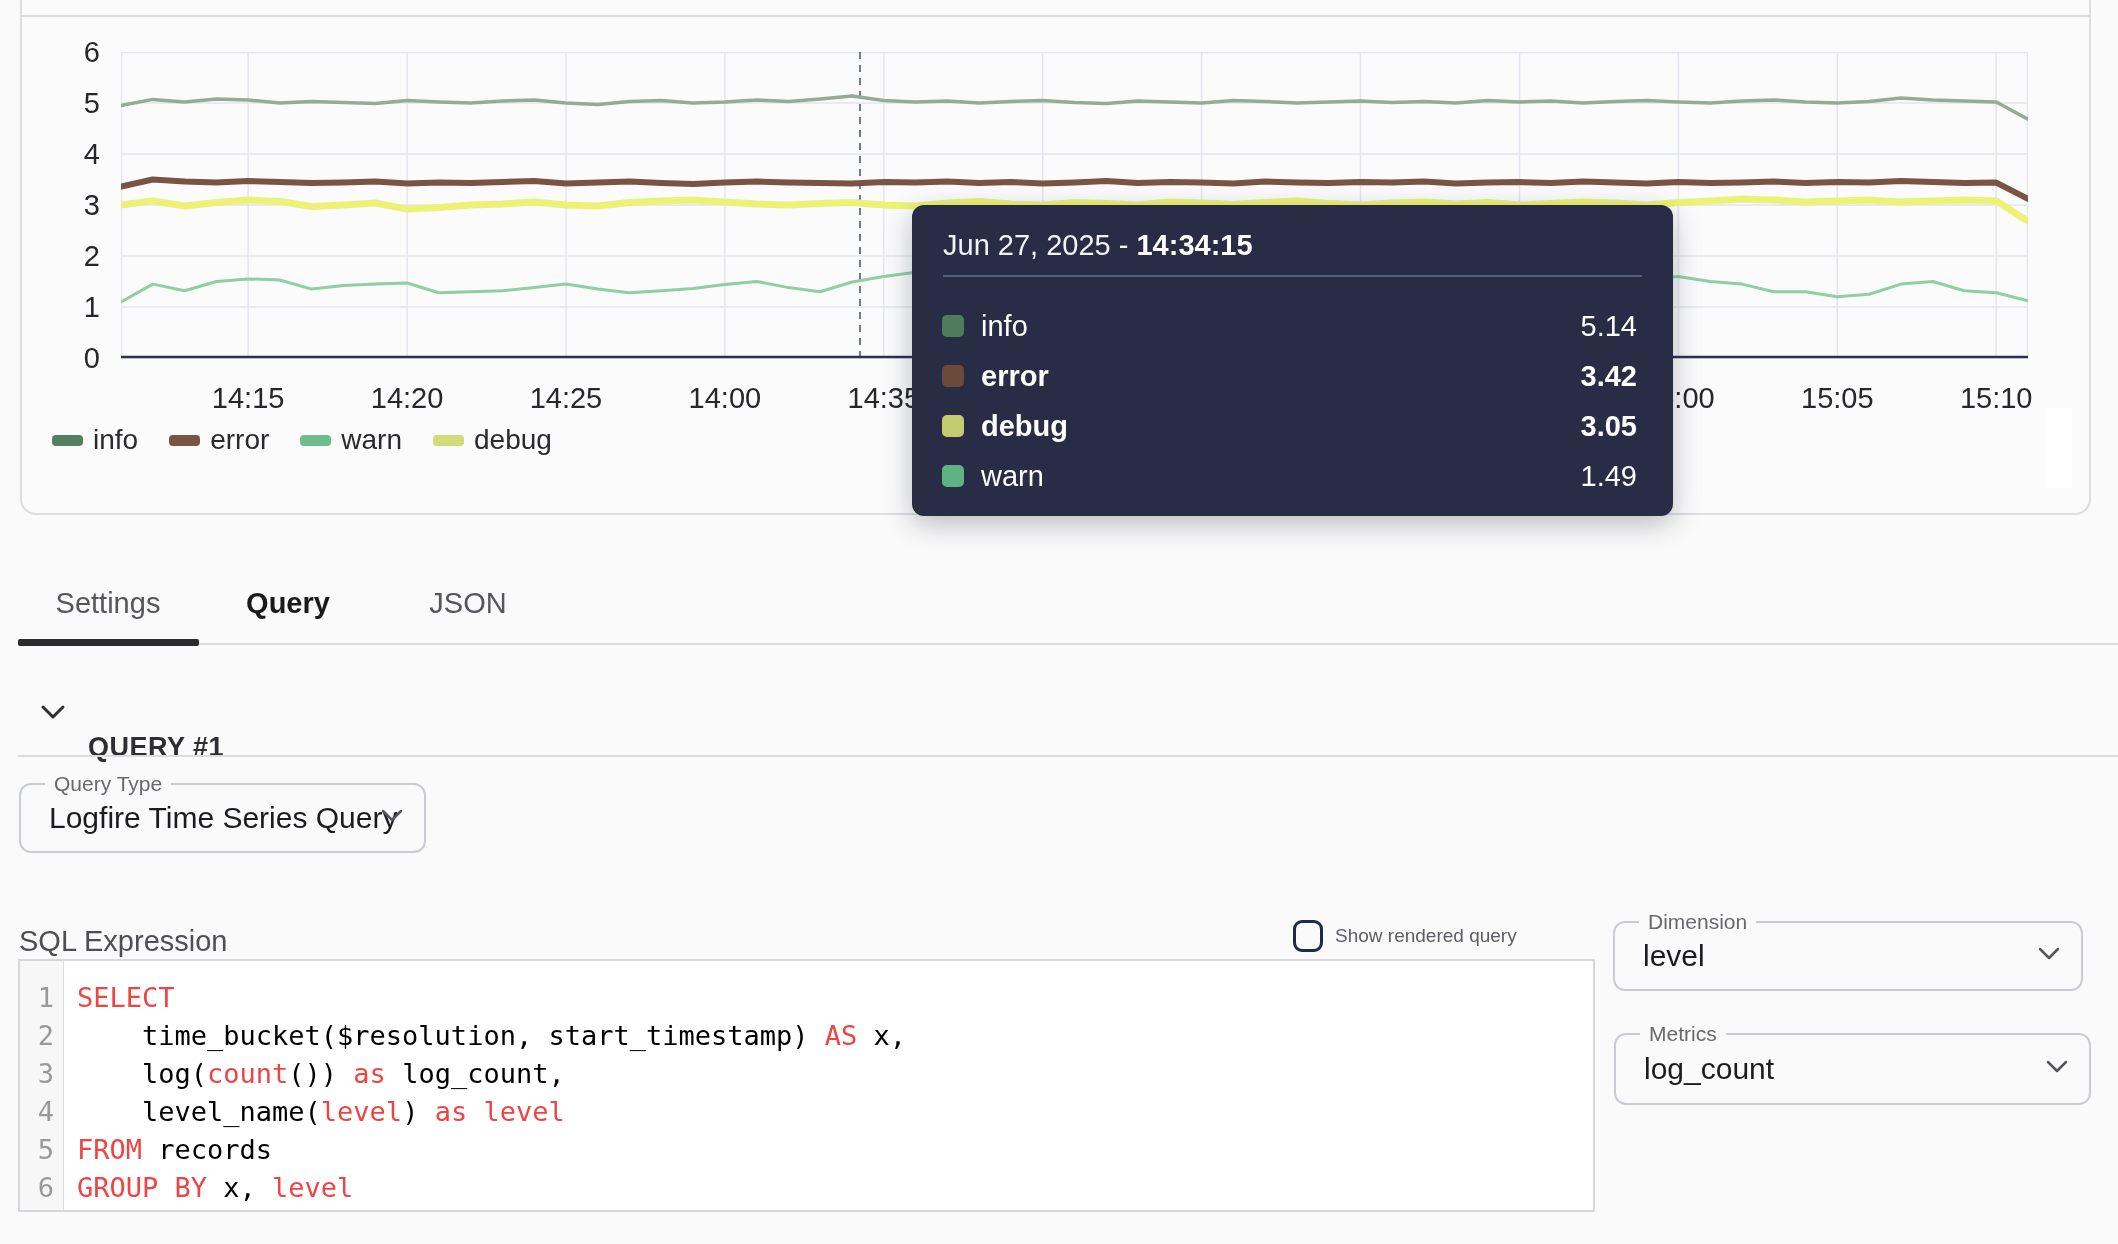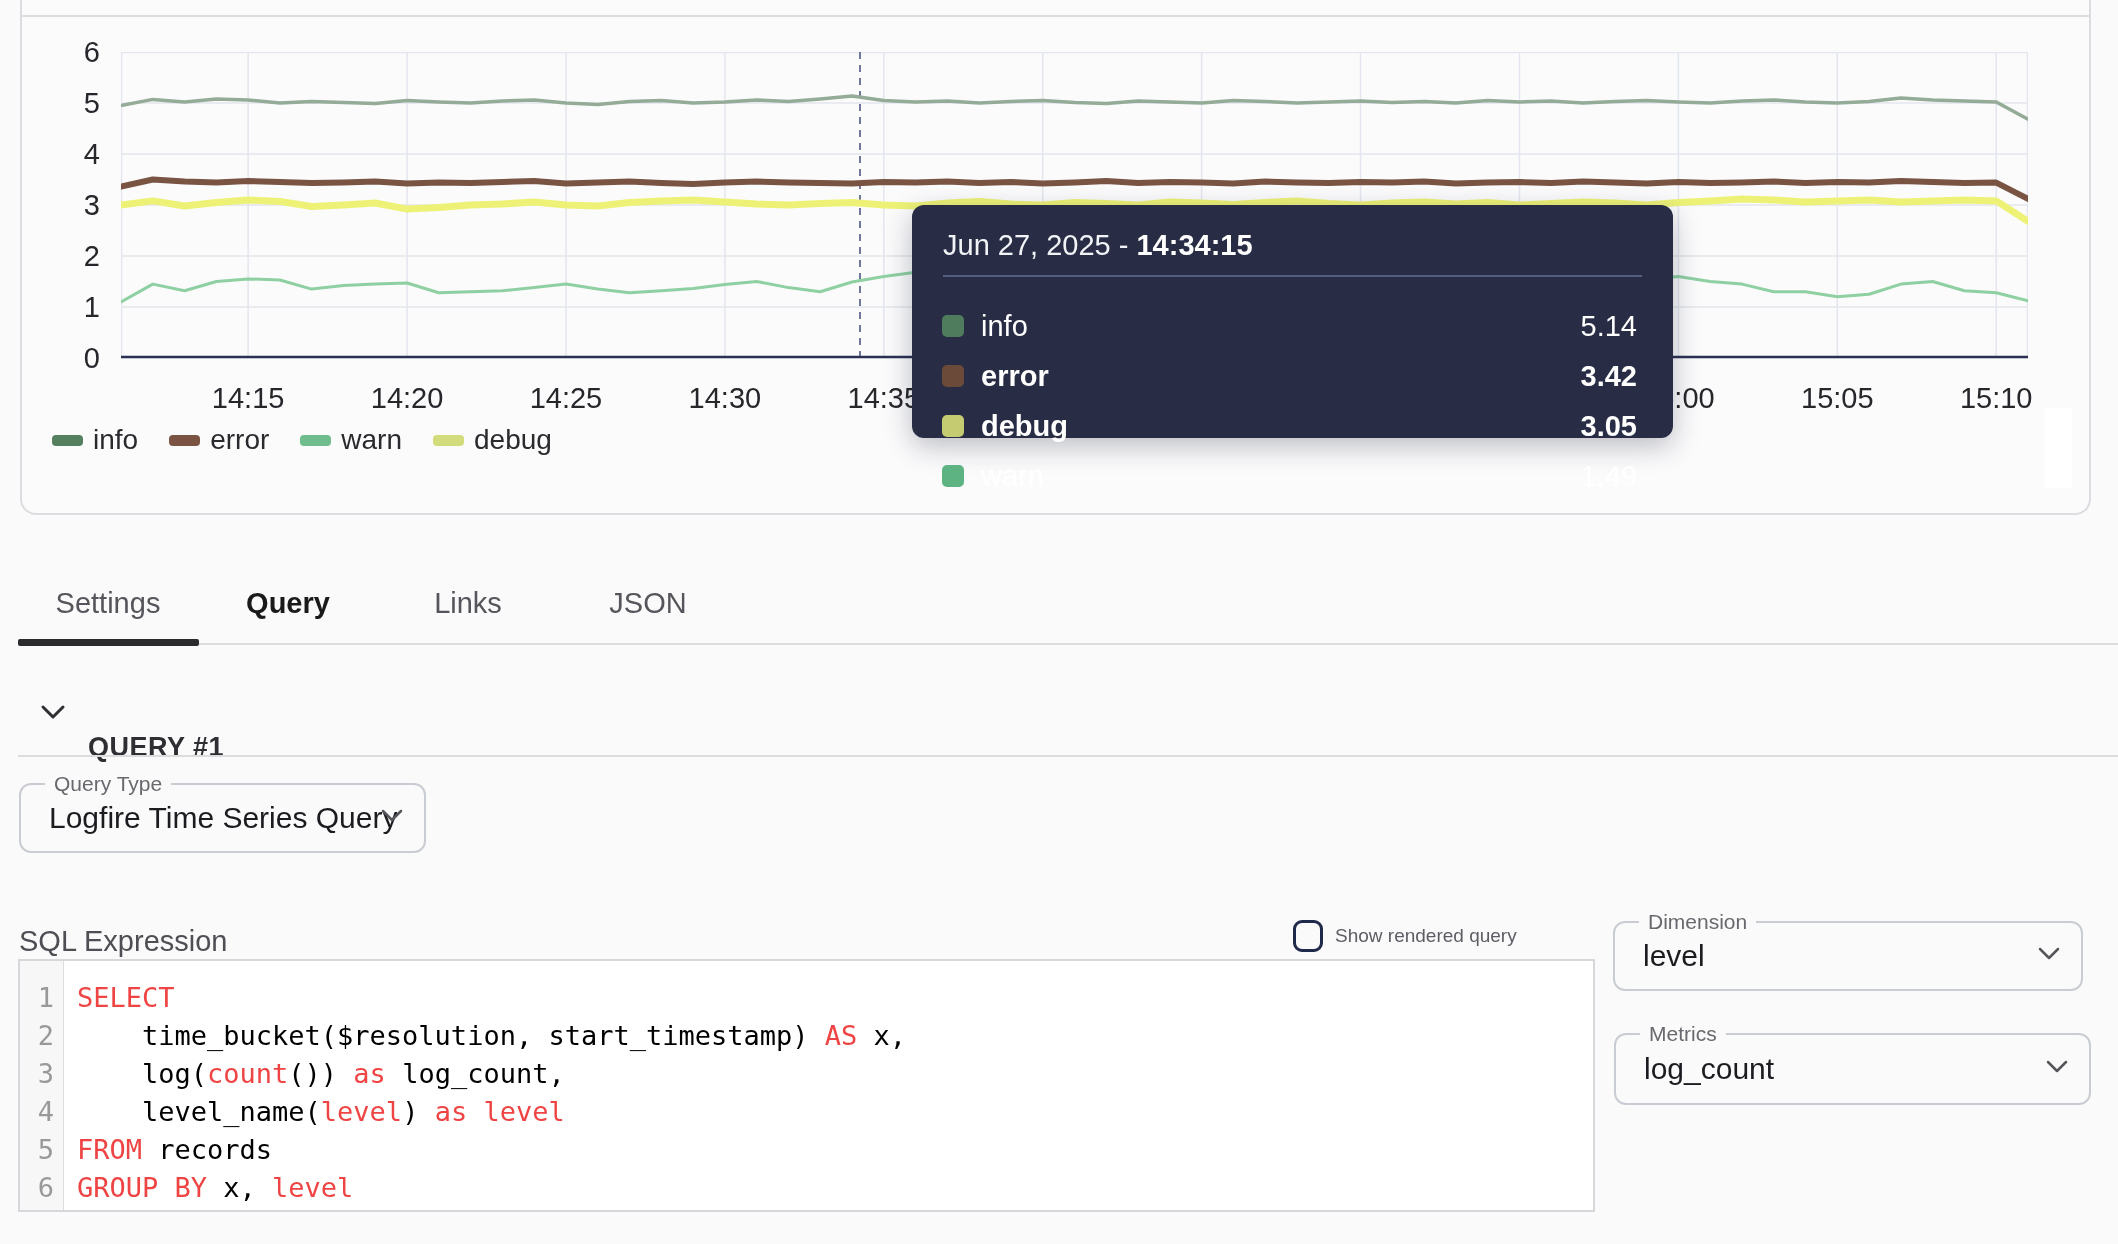--- a/index.html
+++ b/index.html
@@ -17,21 +17,21 @@
     font-size:29px; color:#26262b; }
   .x-label { position:absolute; width:130px; height:32px; line-height:32px; text-align:center;
     font-size:29px; color:#26262b; top:382px; }
   #chart-svg { position:absolute; left:121px; top:52px; }
   .legend { position:absolute; left:52px; top:424px; display:flex; gap:31px; align-items:center; }
   .legend-item { display:flex; align-items:center; cursor:pointer; }
   .legend-swatch { width:31px; height:11px; border-radius:4px; margin-right:10px; }
   .legend-label { font-size:28px; color:#2a2a2e; }
   .scroll-thumb { position:absolute; left:2045px; top:408px; width:27px; height:80px; background:#ffffff; }
   
-  .tooltip { position:absolute; left:912px; top:205px; width:761px; height:233px;
+  .tooltip { position:absolute; left:912px; top:205px; width:761px; height:311px;
     background:#282d45; border-radius:12px; color:#fff; z-index:20;
     box-shadow:0 8px 28px rgba(20,24,45,.28); }
   .tt-header { position:absolute; left:31px; top:24px; font-size:29px; color:#f2f3f7; }
   .tt-header b { font-weight:700; color:#fff; }
   .tt-divider { position:absolute; left:31px; right:31px; top:70px; border-top:2px solid #545e80; }
   .tt-rows { position:absolute; left:30px; right:36px; top:96px; }
   .tt-row { height:50px; display:flex; align-items:center; font-size:29px; }
   .tt-row.bold { font-weight:700; }
   .tt-swatch { width:22px; height:22px; border-radius:5px; margin-right:17px; flex:none; }
   .tt-value { margin-left:auto; }
@@ -109,21 +109,21 @@
     <polyline points="0.0,53.5 31.8,47.4 63.6,50.0 95.4,46.9 127.1,47.9 158.9,51.0 190.7,49.5 222.5,50.5 254.3,51.5 286.1,48.4 317.8,50.0 349.6,51.0 381.4,49.0 413.2,47.9 445.0,51.0 476.8,52.5 508.5,49.5 540.3,48.4 572.1,51.0 603.9,50.0 635.7,47.9 667.5,49.5 699.2,46.9 731.0,43.9 762.8,48.4 794.6,50.0 826.4,49.0 858.2,51.0 889.9,49.5 921.7,48.4 953.5,50.5 985.3,51.5 1017.1,49.0 1048.9,50.0 1080.6,51.0 1112.4,48.4 1144.2,49.5 1176.0,51.0 1207.8,50.0 1239.5,49.0 1271.3,50.5 1303.1,49.5 1334.9,51.0 1366.7,48.4 1398.5,50.0 1430.3,49.0 1462.0,51.0 1493.8,49.5 1525.6,48.4 1557.4,50.0 1589.2,51.0 1621.0,49.0 1652.7,47.9 1684.5,50.0 1716.3,51.0 1748.1,49.5 1779.9,45.9 1811.7,47.9 1843.4,49.0 1875.2,50.0 1907.0,67.3" fill="none" stroke="#94ab97" stroke-width="3.5" stroke-linejoin="round" stroke-linecap="round"></polyline>
     <polyline points="0.0,134.6 31.8,127.5 63.6,129.5 95.4,130.6 127.1,129.0 158.9,130.0 190.7,131.1 222.5,130.6 254.3,129.5 286.1,131.6 317.8,130.6 349.6,131.1 381.4,130.0 413.2,129.0 445.0,131.6 476.8,130.6 508.5,129.5 540.3,131.1 572.1,132.1 603.9,130.6 635.7,129.5 667.5,130.6 699.2,131.1 731.0,131.6 762.8,130.0 794.6,130.6 826.4,129.5 858.2,131.1 889.9,130.0 921.7,131.6 953.5,130.6 985.3,129.0 1017.1,131.1 1048.9,130.0 1080.6,130.6 1112.4,131.6 1144.2,129.5 1176.0,130.6 1207.8,131.1 1239.5,130.0 1271.3,130.6 1303.1,129.5 1334.9,131.6 1366.7,130.6 1398.5,130.0 1430.3,131.1 1462.0,129.5 1493.8,130.6 1525.6,131.6 1557.4,130.0 1589.2,131.1 1621.0,130.6 1652.7,129.5 1684.5,131.1 1716.3,130.0 1748.1,130.6 1779.9,129.0 1811.7,130.0 1843.4,131.1 1875.2,130.6 1907.0,146.9" fill="none" stroke="#7a5443" stroke-width="6" stroke-linejoin="round" stroke-linecap="round"></polyline>
     <polyline points="0.0,153.0 31.8,148.9 63.6,154.0 95.4,150.5 127.1,147.9 158.9,149.4 190.7,154.5 222.5,153.0 254.3,151.0 286.1,157.1 317.8,155.5 349.6,153.0 381.4,152.0 413.2,149.9 445.0,153.0 476.8,154.0 508.5,150.5 540.3,148.9 572.1,147.9 603.9,149.9 635.7,152.0 667.5,153.0 699.2,151.5 731.0,150.5 762.8,153.0 794.6,154.0 826.4,151.0 858.2,149.4 889.9,152.0 921.7,153.0 953.5,150.5 985.3,151.5 1017.1,153.0 1048.9,149.9 1080.6,151.0 1112.4,152.5 1144.2,150.5 1176.0,148.9 1207.8,151.5 1239.5,153.0 1271.3,151.0 1303.1,149.9 1334.9,152.0 1366.7,150.5 1398.5,153.0 1430.3,151.5 1462.0,149.9 1493.8,151.0 1525.6,153.0 1557.4,150.5 1589.2,148.9 1621.0,146.9 1652.7,147.9 1684.5,149.9 1716.3,148.9 1748.1,147.9 1779.9,149.9 1811.7,148.9 1843.4,147.9 1875.2,148.9 1907.0,169.3" fill="none" stroke="#edf277" stroke-width="7" stroke-linejoin="round" stroke-linecap="round"></polyline>
     <polyline points="0.0,249.9 31.8,232.1 63.6,238.7 95.4,229.5 127.1,226.9 158.9,228.0 190.7,237.1 222.5,233.6 254.3,232.1 286.1,231.0 317.8,240.7 349.6,239.7 381.4,238.7 413.2,235.6 445.0,232.1 476.8,237.1 508.5,240.7 540.3,238.7 572.1,236.6 603.9,232.6 635.7,229.5 667.5,235.6 699.2,239.7 731.0,230.0 762.8,224.4 794.6,220.3 826.4,226.9 858.2,232.1 889.9,229.5 921.7,233.6 953.5,237.1 985.3,234.6 1017.1,230.5 1048.9,235.6 1080.6,239.7 1112.4,236.6 1144.2,232.6 1176.0,234.6 1207.8,237.1 1239.5,233.6 1271.3,231.5 1303.1,235.6 1334.9,238.7 1366.7,233.6 1398.5,230.5 1430.3,232.6 1462.0,235.6 1493.8,232.1 1525.6,226.9 1557.4,224.4 1589.2,229.5 1621.0,232.1 1652.7,239.7 1684.5,239.7 1716.3,244.8 1748.1,242.3 1779.9,232.1 1811.7,229.5 1843.4,238.7 1875.2,240.7 1907.0,248.9" fill="none" stroke="#8fd0a3" stroke-width="3" stroke-linejoin="round" stroke-linecap="round"></polyline>
     <line x1="0" y1="305" x2="1907" y2="305" stroke="#2c3154" stroke-width="2.5"></line>
   </svg>
 <div id="x-labels">
     <div class="x-label" style="left: 183.133px;">14:15</div>
     <div class="x-label" style="left: 342.05px;">14:20</div>
     <div class="x-label" style="left: 500.967px;">14:25</div>
-    <div class="x-label" style="left: 659.883px;">14:30</div>
+    <div class="x-label" style="left: 659.883px;">14:00</div>
     <div class="x-label" style="left: 818.8px;">14:35</div>
     <div class="x-label" style="left: 977.717px;">14:40</div>
     <div class="x-label" style="left: 1136.63px;">14:45</div>
     <div class="x-label" style="left: 1295.55px;">14:50</div>
     <div class="x-label" style="left: 1454.47px;">14:55</div>
     <div class="x-label" style="left: 1613.38px;">15:00</div>
     <div class="x-label" style="left: 1772.3px;">15:05</div>
     <div class="x-label" style="left: 1931.22px; text-align: center;">15:10</div>
   </div>
 
@@ -170,21 +170,20 @@
         <span class="tt-swatch" style="background: rgb(93, 179, 129);"></span>
         <span>warn</span>
         <span class="tt-value">1.49</span>
       </div>
     </div>
 </div>
 
 <div class="tabs" id="tabs">
     <div class="tab">Settings</div>
     <div class="tab active">Query</div>
-    <div class="tab">Links</div>
     <div class="tab">JSON</div>
   </div>
 <div class="tabs-baseline"></div>
 <div class="tab-underline"></div>
 
 <span class="q-chevron">
   <svg width="26" height="20" viewBox="0 0 26 20">
       <path d="M3 5 L13 15 L23 5" fill="none" stroke="#2e2e33" stroke-width="3" stroke-linecap="round" stroke-linejoin="round"></path>
     </svg>
 </span>

